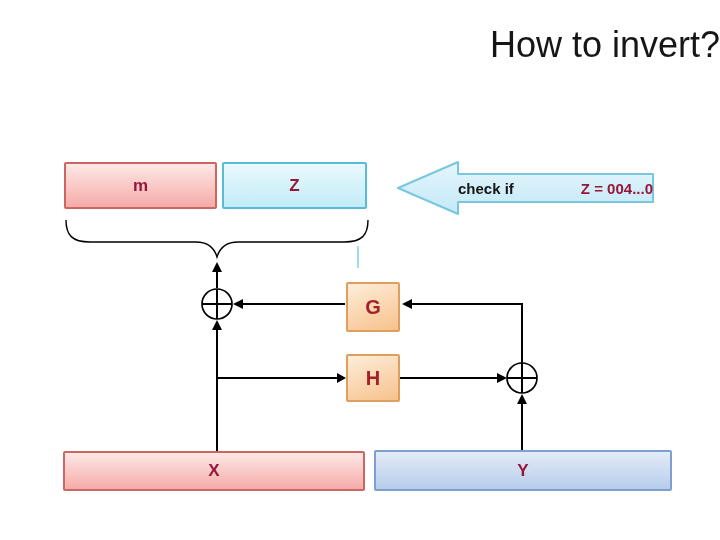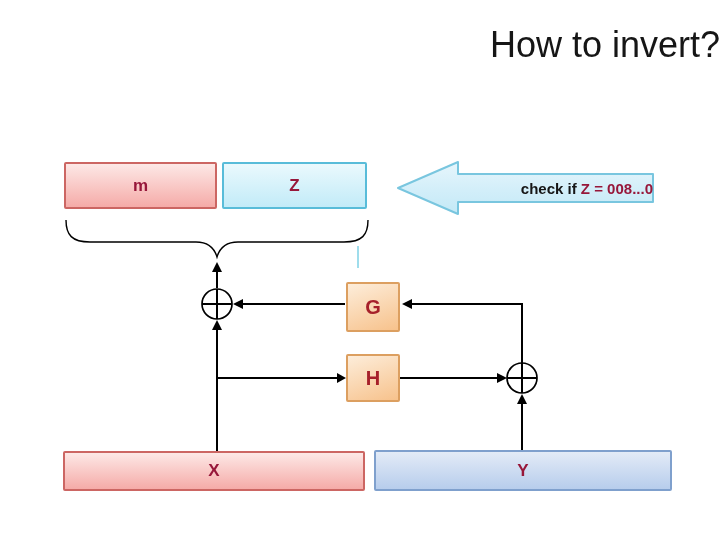--- a/index.html
+++ b/index.html
@@ -22,21 +22,21 @@
   .box.orange { background:linear-gradient(160deg,#FDEDDA 0%,#F7C28C 100%); border:2px solid #DC9F60;
                 font-size:20px; color:#A6202A; }
   #m-box { left:64px;  top:162px; width:153px; height:47px; }
   #z-box { left:222px; top:162px; width:145px; height:47px; }
   #g-box { left:346px; top:282px; width:54px;  height:50px; }
   #h-box { left:346px; top:354px; width:54px;  height:48px; }
   #x-box { left:63px;  top:451px; width:302px; height:40px; }
   #y-box { left:374px; top:450px; width:298px; height:41px; }
   .arrow-label {
     position:absolute; left:458px; top:175px; width:195px; height:27px;
-    display:flex; align-items:center; justify-content:flex-end;
+    display:flex; align-items:center; justify-content:space-between;
     font-size:15px; font-weight:bold; color:#161616; white-space:pre;
   }
   .arrow-label .condition { color:#97173A; }
   svg.layer { position:absolute; left:0; top:0; pointer-events:none; }
 </style>
 </head>
 <body>
 
 <div class="slide">
 
@@ -101,16 +101,16 @@
     <span>H</span>
   </div>
   <div class="box pink" id="x-box">
     <span>X</span>
   </div>
   <div class="box blue" id="y-box">
     <span>Y</span>
   </div>
 
   <div class="arrow-label">
-    <span>check if </span><span class="condition">Z = 008...0</span>
+    <span>check if </span><span class="condition">Z = 004...0</span>
   </div>
 
 </div>
 
 </body></html>

